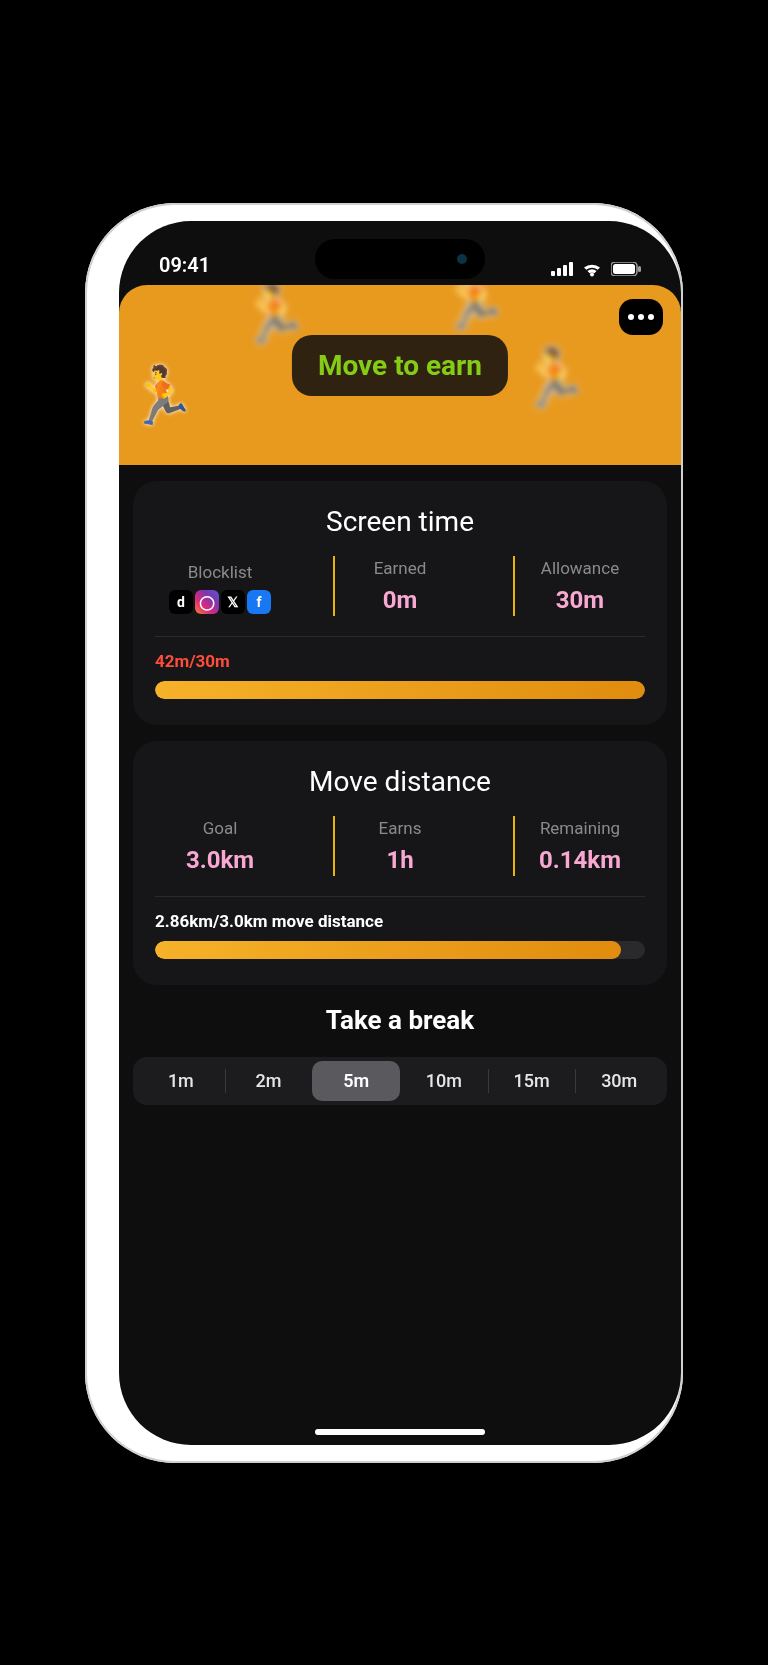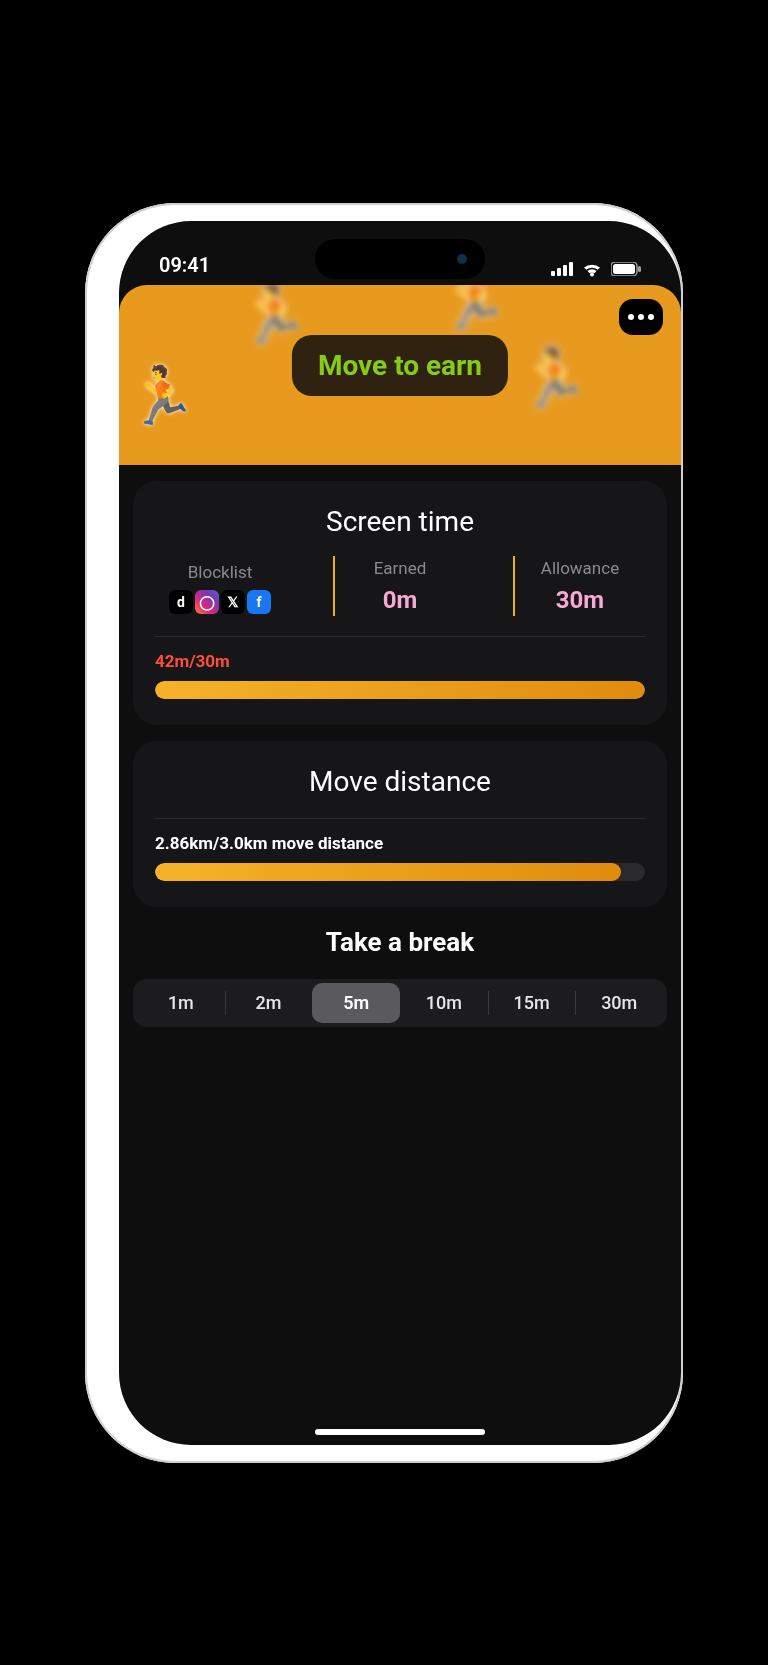--- a/index.html
+++ b/index.html
@@ -282,20 +282,34 @@
         </div>
         <div class="divider"></div>
         <div class="progress-label red">42m/30m</div>
         <div class="progress-track">
           <div class="progress-fill" id="st-fill" style="width: 100%;"></div>
         </div>
       </div>
 
       <div class="card">
         <div class="card-title">Move distance</div>
+        <div class="stats-row">
+          <div class="stat">
+            <div class="stat-label">Goal</div>
+            <div class="stat-value">3.0km</div>
+          </div>
+          <div class="stat">
+            <div class="stat-label">Earns</div>
+            <div class="stat-value">1h</div>
+          </div>
+          <div class="stat">
+            <div class="stat-label">Remaining</div>
+            <div class="stat-value">0.14km</div>
+          </div>
+        </div>
         <div class="divider"></div>
         <div class="progress-label white">2.86km/3.0km move distance</div>
         <div class="progress-track">
           <div class="progress-fill" id="mv-fill" style="width: 95%;"></div>
         </div>
       </div>
 
       <div>
         <div class="break-title">Take a break</div>
         <div class="segmented" id="segmented">

